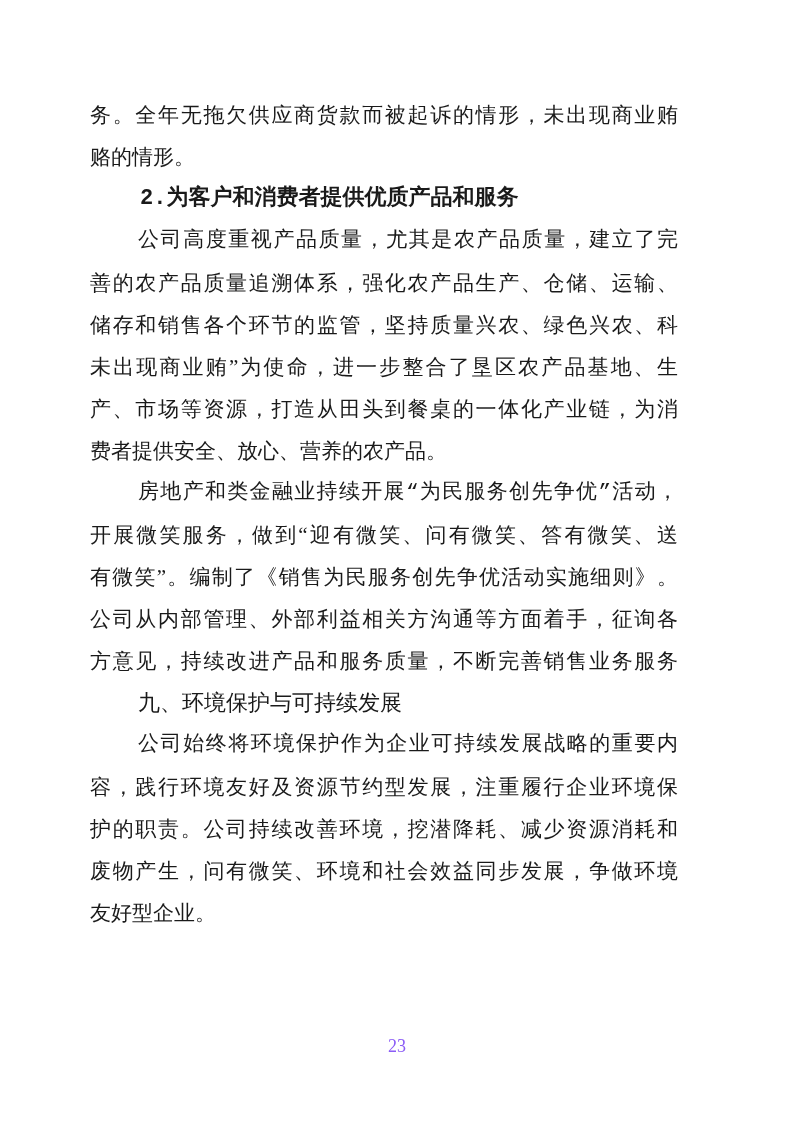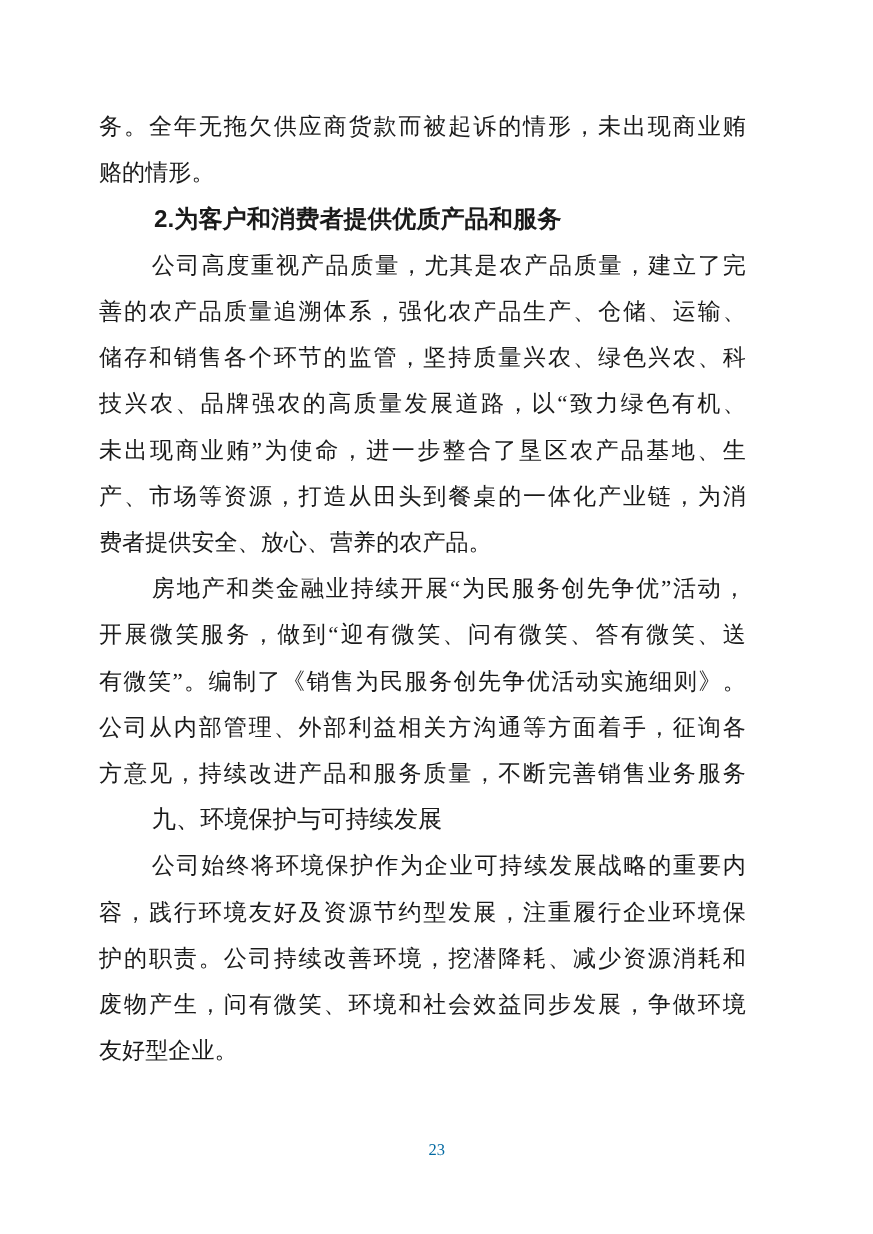--- a/index.html
+++ b/index.html
@@ -35,23 +35,24 @@
     text-align: justify;
     text-align-last: justify;
     text-justify: inter-character;
   }
   .line.last {
     text-align: center;
     text-align-last: left;
   }
   .line.indent {
     padding-left: 48px;
+    font-family: Liberation Mono, monospace;
   }
   .heading-kai {
-    font-family: Liberation Sans, sans-serif;
+    font-family: Liberation Mono, monospace;
     font-weight: 700;
     font-size: 22px;
     line-height: 42px;
     height: 42px;
     padding-left: 50px;
     overflow: hidden;
     white-space: nowrap;
   }
   .heading-hei {
     font-family: "Liberation Sans", "DejaVu Sans", sans-serif;
@@ -62,43 +63,42 @@
     padding-left: 48px;
     overflow: hidden;
     white-space: nowrap;
   }
   .page-number {
     position: absolute;
     top: 1036px;
     left: 0;
     width: 100%;
     text-align: center;
-    font-size: 15px;
+    font-size: 18px;
     line-height: 20px;
-    color: #0369a1;
+    color: #8b5cf6;
   }
 </style>
 </head>
 <body>
 
 <div class="page">
   <div class="content">
 
     <div>
       <div class="line">务。全年无拖欠供应商货款而被起诉的情形，未出现商业贿</div>
       <div class="line last">赂的情形。</div>
     </div>
 
     <div class="heading-kai">2.为客户和消费者提供优质产品和服务</div>
 
     <div>
       <div class="line indent">公司高度重视产品质量，尤其是农产品质量，建立了完</div>
       <div class="line">善的农产品质量追溯体系，强化农产品生产、仓储、运输、</div>
       <div class="line">储存和销售各个环节的监管，坚持质量兴农、绿色兴农、科</div>
-      <div class="line">技兴农、品牌强农的高质量发展道路，以“致力绿色有机、</div>
       <div class="line">未出现商业贿”为使命，进一步整合了垦区农产品基地、生</div>
       <div class="line">产、市场等资源，打造从田头到餐桌的一体化产业链，为消</div>
       <div class="line last">费者提供安全、放心、营养的农产品。</div>
     </div>
 
     <div>
       <div class="line indent">房地产和类金融业持续开展“为民服务创先争优”活动，</div>
       <div class="line">开展微笑服务，做到“迎有微笑、问有微笑、答有微笑、送</div>
       <div class="line">有微笑”。编制了《销售为民服务创先争优活动实施细则》。</div>
       <div class="line">公司从内部管理、外部利益相关方沟通等方面着手，征询各</div>

